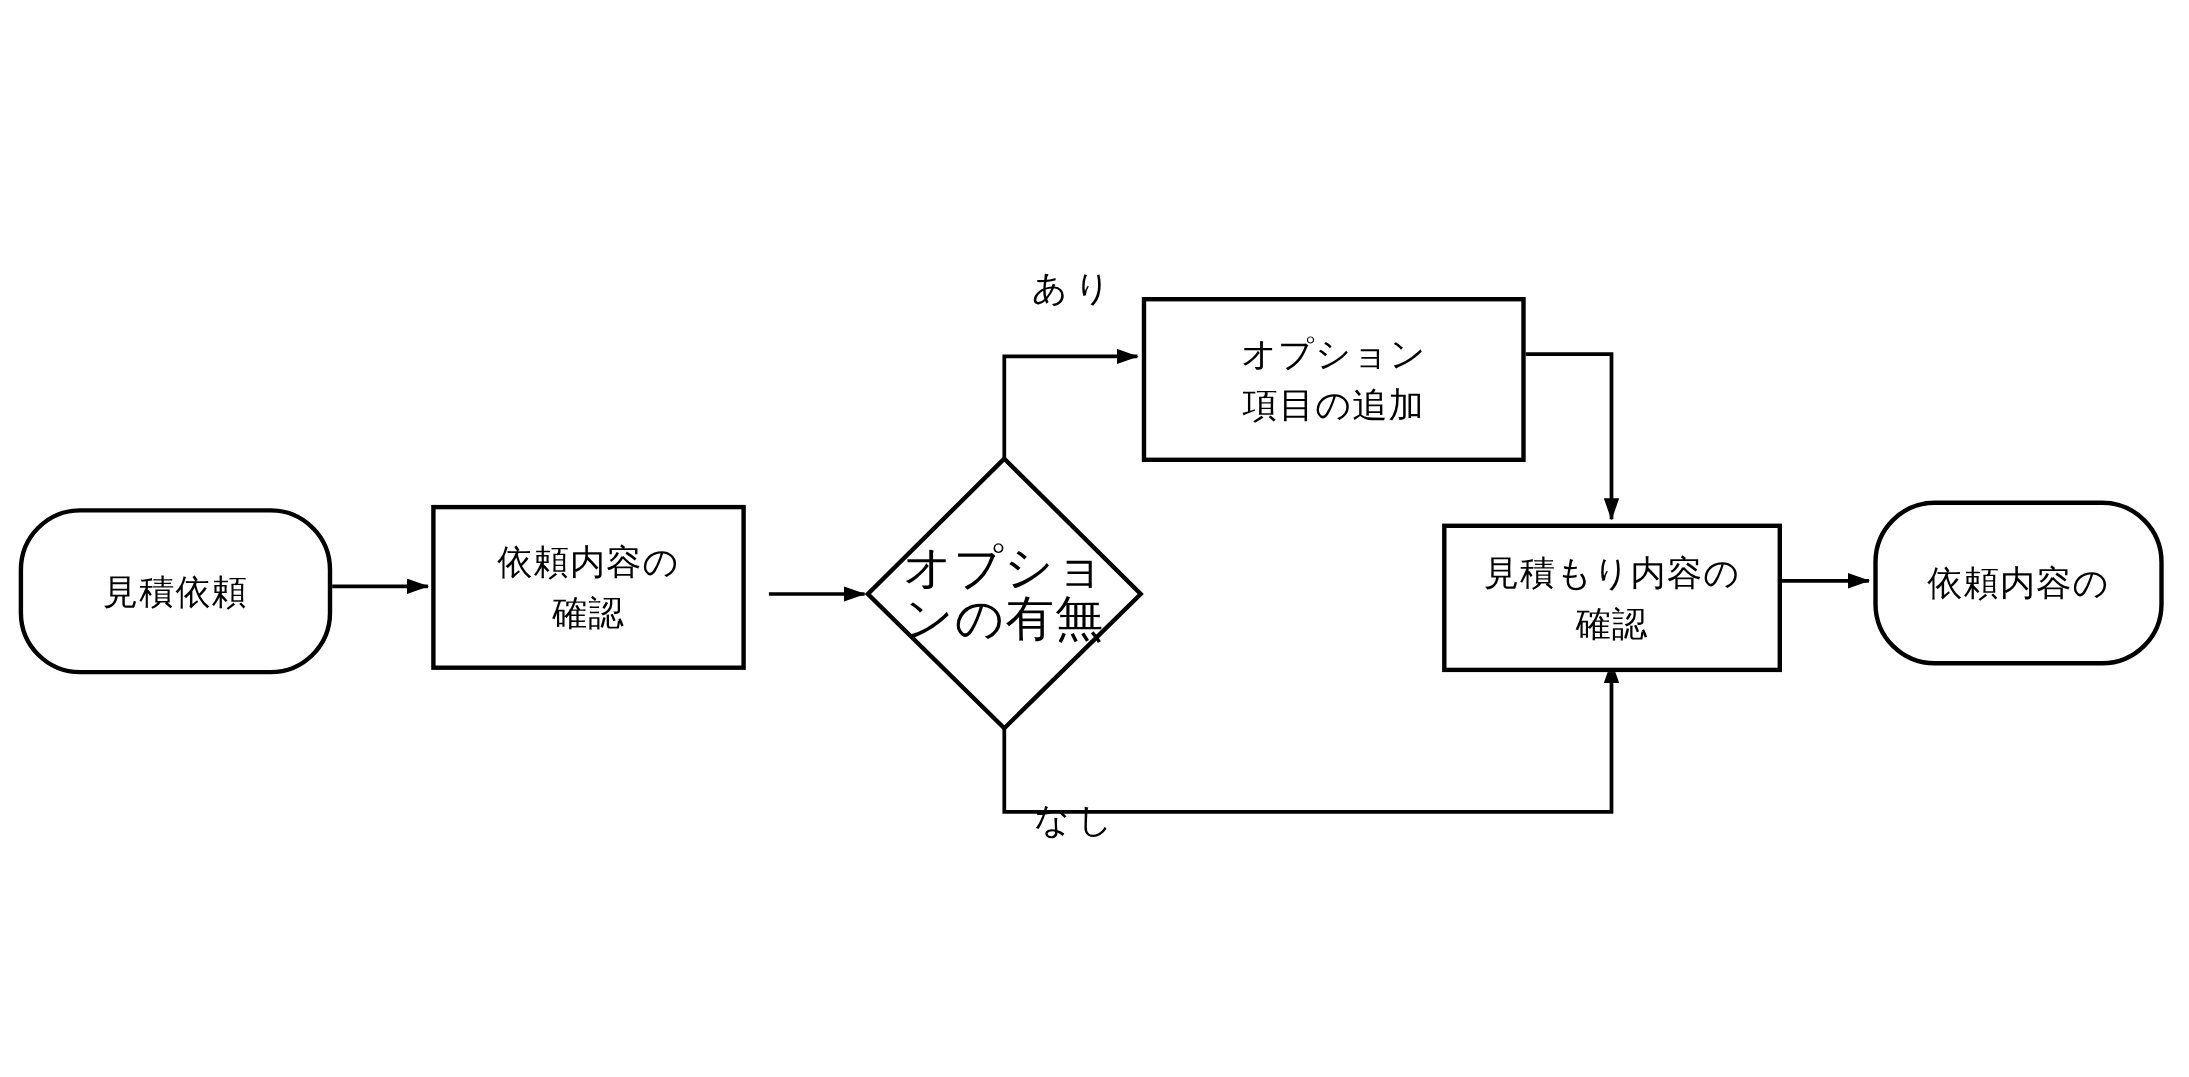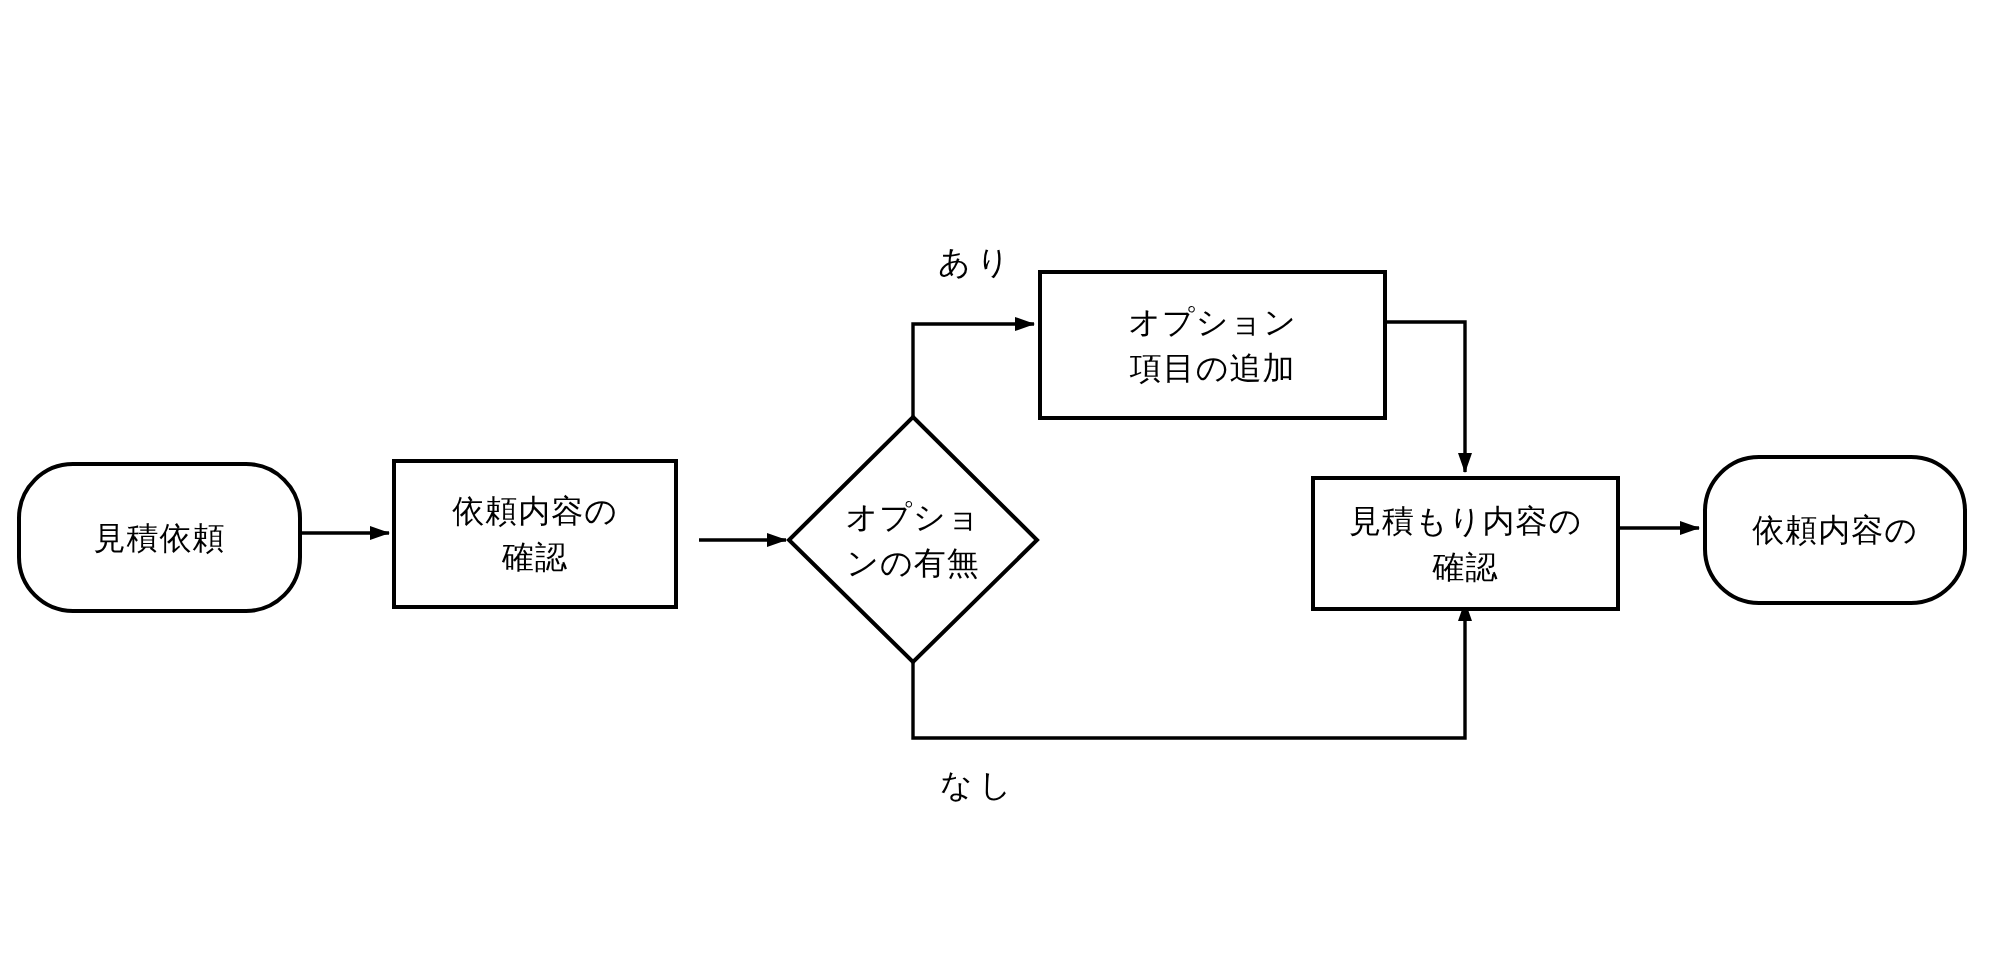--- a/index.html
+++ b/index.html
@@ -51,41 +51,41 @@
     border-radius: 56px;
   }
   .decision-label {
     position: absolute;
     display: flex;
     align-items: center;
     justify-content: center;
     text-align: center;
     background: transparent;
     border: none;
-    font-size: 32px;
+    font-size: 44px;
     line-height: 46px;
     white-space: pre-line;
     letter-spacing: 1px;
   }
   .edge-label {
     position: absolute;
     font-size: 32px;
     line-height: 34px;
     letter-spacing: 6px;
     background: transparent;
   }
   
   #node-start          { left: 17px;   top: 462px; width: 285px; height: 151px; }
   #node-confirm-request{ left: 392px;  top: 459px; width: 286px; height: 150px; }
   #node-add-options    { left: 1038px; top: 249px; width: 349px; height: 150px; margin-top: 21px; }
   #node-confirm-quote  { left: 1311px; top: 476px; width: 309px; height: 135px; }
   #node-end            { left: 1703px; top: 455px; width: 264px; height: 150px; }
   #decision-text       { left: 789px;  top: 417px; width: 248px; height: 245px; }
   #label-yes           { left: 938px;  top: 245px; }
-  #label-no            { left: 940px;  top: 768px; }
+  #label-no            { left: 940px;  top: 728px; }
 </style>
 </head>
 <body>
 
 <div id="canvas">
 
   <svg id="connector-layer" viewBox="0 0 1990 979" xmlns="http://www.w3.org/2000/svg">
     <defs>
       <marker id="arrowhead" markerUnits="userSpaceOnUse" markerWidth="22" markerHeight="16" refX="19" refY="7" orient="auto">
         <path d="M0,0 L20,7 L0,14 Z" style="fill:#000000;stroke:none"></path>

